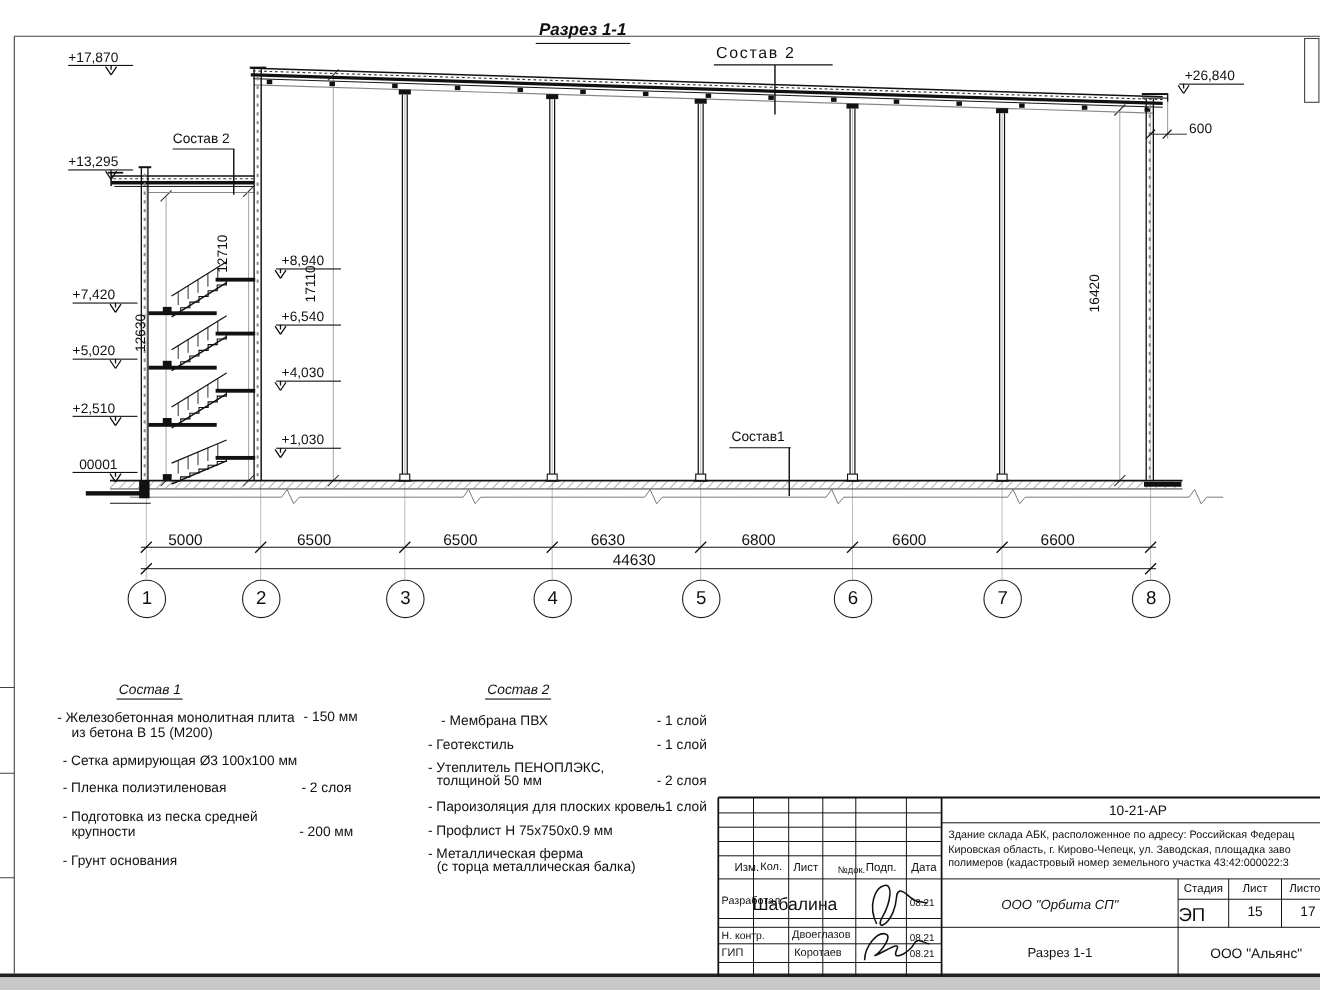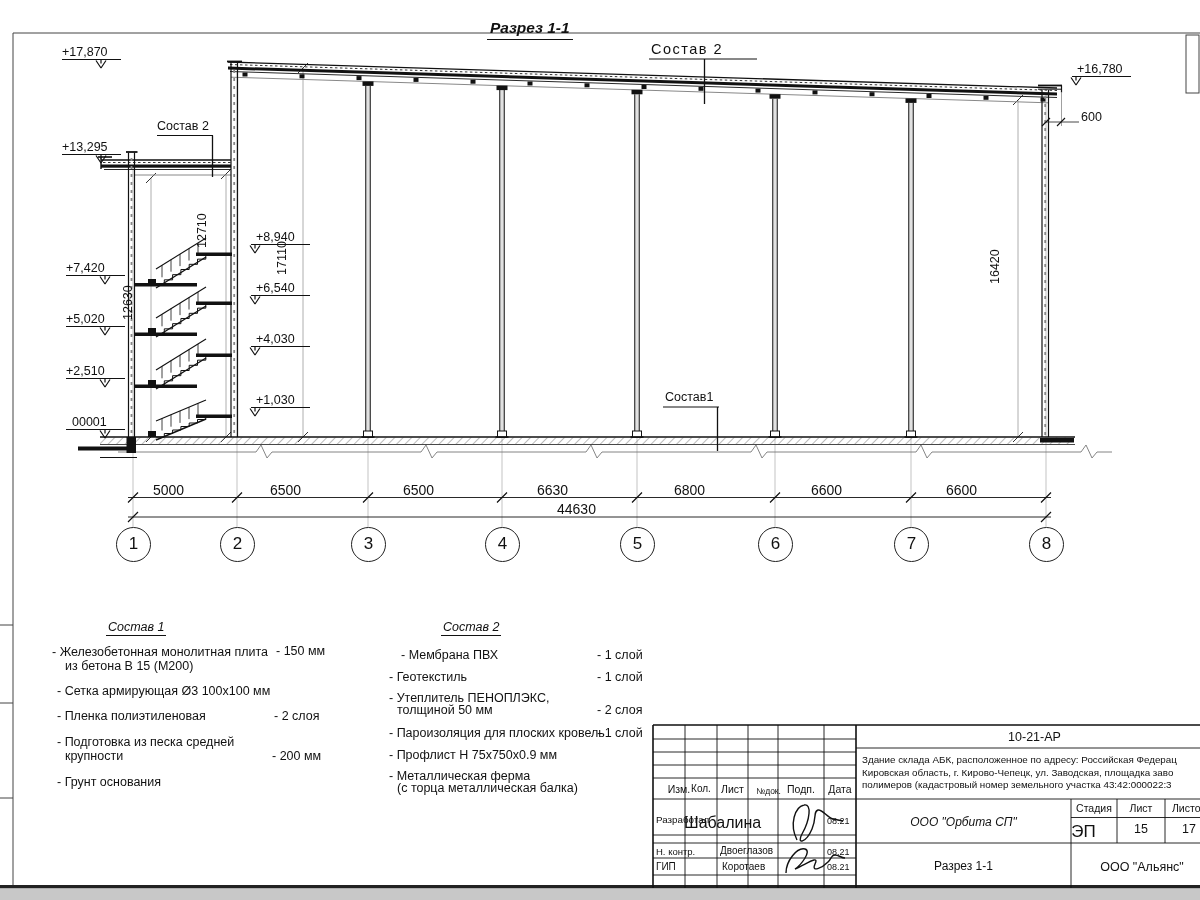--- a/index.html
+++ b/index.html
@@ -246,21 +246,21 @@
     </svg>
   </div>
 <div class="elev" style="left:251px;top:393px;text-indent:5px">
     <span class="txt">+1,030</span>
     <svg class="arr" style="left:-2px" width="12" height="10">
       <path d="M6,0 L6,4.5 M1,1.5 L6,9 M11,1.5 L6,9" stroke="#111" stroke-width="1.2" fill="none"></path>
     </svg>
   </div>
 
 <div class="elev" style="left:1072px;top:62px;text-indent:5px">
-    <span class="txt">+16,780</span>
+    <span class="txt">+26,840</span>
     <svg class="arr" style="left:-2px" width="12" height="10">
       <path d="M6,0 L6,4.5 M1,1.5 L6,9 M11,1.5 L6,9" stroke="#111" stroke-width="1.2" fill="none"></path>
     </svg>
   </div>
 <div class="callout" style="left:1081px;top:110px">600</div>
 
 <div class="vdim" style="left:135px;top:306px">12630</div>
 <div class="vdim" style="left:209px;top:234px">12710</div>
 <div class="vdim" style="left:289px;top:261px">17110</div>
 <div class="vdim" style="left:1002px;top:270px">16420</div>
@@ -310,21 +310,21 @@
 <div class="lg" style="left:397px;top:781px">(с торца металлическая балка)</div>
 
 <div class="tb ctr" style="left:856px;width:357px;top:730px;font-size:12.5px">10-21-АР</div>
 <div class="tb" style="left:862px;top:754px;font-size:9.8px;width:336px;overflow:hidden">Здание склада АБК, расположенное по адресу: Российская Федерац</div>
 <div class="tb" style="left:862px;top:766.5px;font-size:9.8px;width:336px;overflow:hidden">Кировская область, г. Кирово-Чепецк, ул. Заводская, площадка заво</div>
 <div class="tb" style="left:862px;top:779px;font-size:9.8px;width:336px;overflow:hidden">полимеров (кадастровый номер земельного участка 43:42:000022:3</div>
 
 <div class="tb ctr" style="left:653px;width:52px;top:783px;font-size:10.5px">Изм.</div>
 <div class="tb ctr" style="left:685px;width:32px;top:783px;font-size:10px">Кол.</div>
 <div class="tb ctr" style="left:717px;width:31px;top:783px;font-size:10.5px">Лист</div>
-<div class="tb ctr" style="left:748px;width:41px;top:786px;font-size:8.5px">№док.</div>
+<div class="tb ctr" style="left:748px;width:52px;top:786px;font-size:8.5px">№док.</div>
 <div class="tb ctr" style="left:778px;width:46px;top:783px;font-size:10.5px">Подп.</div>
 <div class="tb ctr" style="left:824px;width:32px;top:783px;font-size:10.5px">Дата</div>
 
 <div class="tb" style="left:656px;top:814px;font-size:9.8px">Разработал</div>
 <div class="tb" style="left:684px;top:814px;font-size:16px">Шабалина</div>
 <div class="tb" style="left:827px;top:816px;font-size:9px">08.21</div>
 <div class="tb" style="left:656px;top:846px;font-size:9.5px">Н. контр.</div>
 <div class="tb" style="left:720px;top:845px;font-size:10px">Двоеглазов</div>
 <div class="tb" style="left:827px;top:846.5px;font-size:9px">08.21</div>
 <div class="tb" style="left:656px;top:861px;font-size:10px">ГИП</div>

